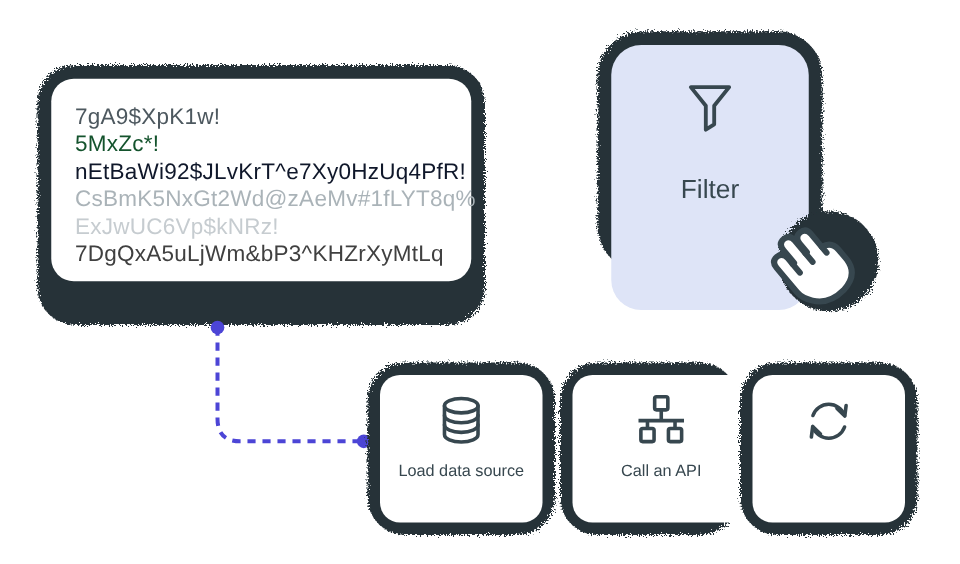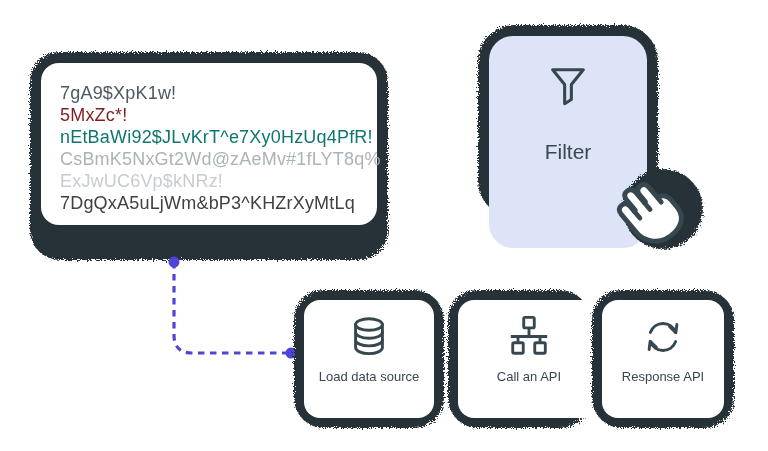--- a/index.html
+++ b/index.html
@@ -70,22 +70,22 @@
         <feTurbulence type="fractalNoise" baseFrequency="0.8" numOctaves="3" seed="7" result="n"></feTurbulence>
         <feDisplacementMap in="SourceGraphic" in2="n" scale="7"></feDisplacementMap>
       </filter>
     </defs>
   </svg>
 
   <div class="frame pw-frame" style="background: rgb(38, 50, 56);"></div>
   <div class="inner pw-inner" style="background: rgb(255, 255, 255);">
     <div class="pw-text">
       <div style="color: rgb(77, 88, 95);">7gA9$XpK1w!</div>
-      <div style="color: #7f1d1d;">5MxZc*!</div>
-      <div style="color: #0f766e;">nEtBaWi92$JLvKrT^e7Xy0HzUq4PfR!</div>
+      <div style="color: #14532d;">5MxZc*!</div>
+      <div style="color: #0f172a;">nEtBaWi92$JLvKrT^e7Xy0HzUq4PfR!</div>
       <div style="color: rgb(170, 179, 184);">CsBmK5NxGt2Wd@zAeMv#1fLYT8q%</div>
       <div style="color: rgb(198, 204, 208);">ExJwUC6Vp$kNRz!</div>
       <div style="color: #404040;">7DgQxA5uLjWm&amp;bP3^KHZrXyMtLq</div>
     </div>
   </div>
 
   <svg class="connector" width="150" height="115">
     <path d="M16 14 L16 87 Q16 105 34 105 L133 105" fill="none" stroke-width="3.2" stroke-dasharray="6.5 5.5" style="stroke: rgb(76, 69, 214);"></path>
     <circle cx="16" cy="14" r="5.5" style="fill: rgb(76, 69, 214);"></circle>
     <circle cx="133" cy="105" r="5.5" style="fill: rgb(76, 69, 214);"></circle>
@@ -132,16 +132,15 @@
   </div>
 
   <div class="frame ac-frame f3" style="background: rgb(38, 50, 56);"></div>
   <div class="inner ac-inner i3" style="background: rgb(255, 255, 255);">
     <svg width="46" height="46" viewBox="0 0 48 48" fill="none" stroke="currentColor" stroke-width="3" stroke-linecap="round" stroke-linejoin="round" style="color: rgb(55, 71, 79);">
       <path d="M10.8 19.2 A14 14 0 0 1 37.2 19.2"></path>
       <path d="M30.9 13.3 L37.4 19.6 L38.5 10.9"></path>
       <path d="M37.2 28.8 A14 14 0 0 1 10.8 28.8"></path>
       <path d="M17.1 34.7 L10.6 28.4 L9.5 37.1"></path>
     </svg>
-    <div class="ac-label" style="color: rgb(55, 71, 79);">Response API</div>
   </div>
 
 </div>
 
 </body></html>

